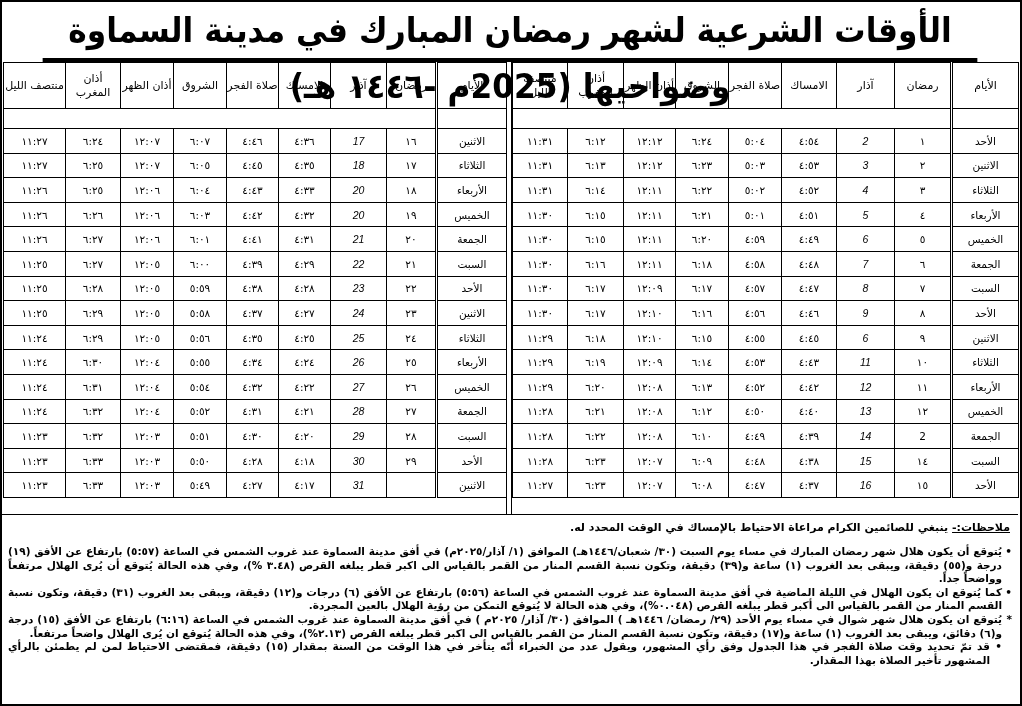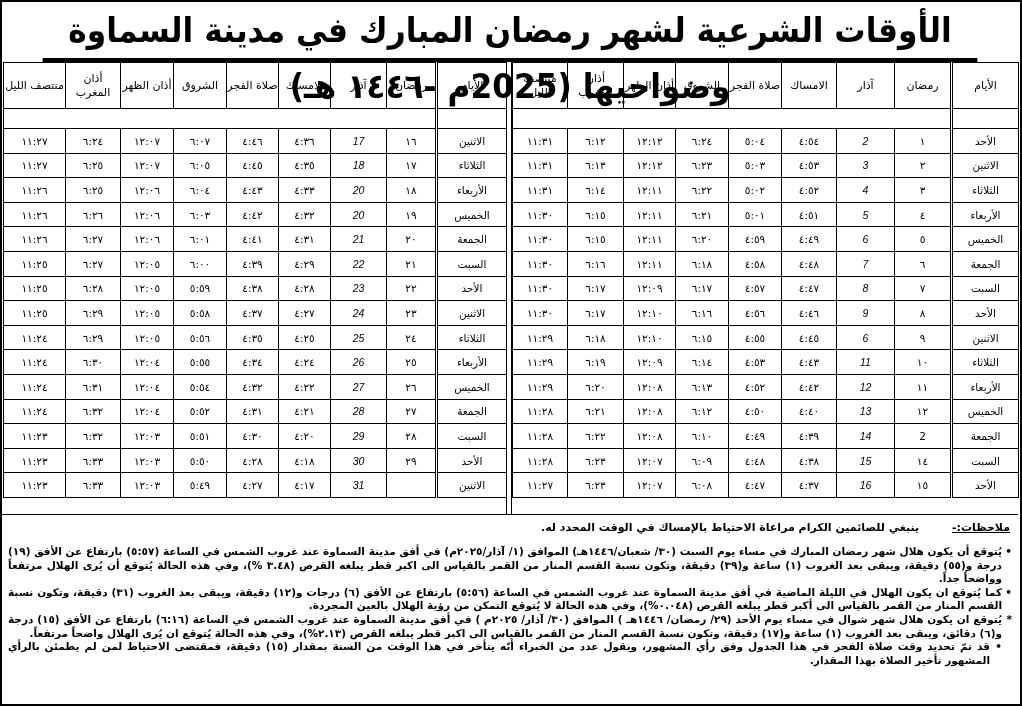--- a/index.html
+++ b/index.html
@@ -26,21 +26,21 @@
   table.pt td.time { letter-spacing:1.5px; font-size:10px; }
   table.pt td.dayc, table.pt th.dayc { border-left:3px double #000; }
   #tbl-right { left:512px; width:506px; }
   #tbl-left  { left:3px;   width:503px; }
   .divider { position:absolute; left:506px; top:62px; width:4px; height:452px;
              border-left:1px solid #000; border-right:1px solid #000; }
   .notes { position:absolute; left:2px; top:514px; width:1016px; height:188px;
            border-top:1px solid #000; direction:rtl; font-size:10.5px;
            line-height:13.6px; font-family:"DejaVu Sans", sans-serif; }
   .notes .head { position:absolute; right:8px; top:6px; font-size:11px; font-weight:bold; }
-  .notes .head u { text-decoration:underline;margin-left:29px; }
+  .notes .head u { text-decoration:underline; }
   .notes ul { list-style:none; margin:0; padding:0; position:absolute; right:6px; left:6px; top:30px; }
   .notes li { position:relative; padding-right:10px; margin:0 0 0 0; text-align:justify; font-weight:bold; }
   .notes li .b { position:absolute; right:0; top:0; }
   .notes li.last { padding-right:22px; }
   .notes li.last .b { right:10px; }
 </style>
 </head>
 <body>
 
 <div class="frame"></div>

